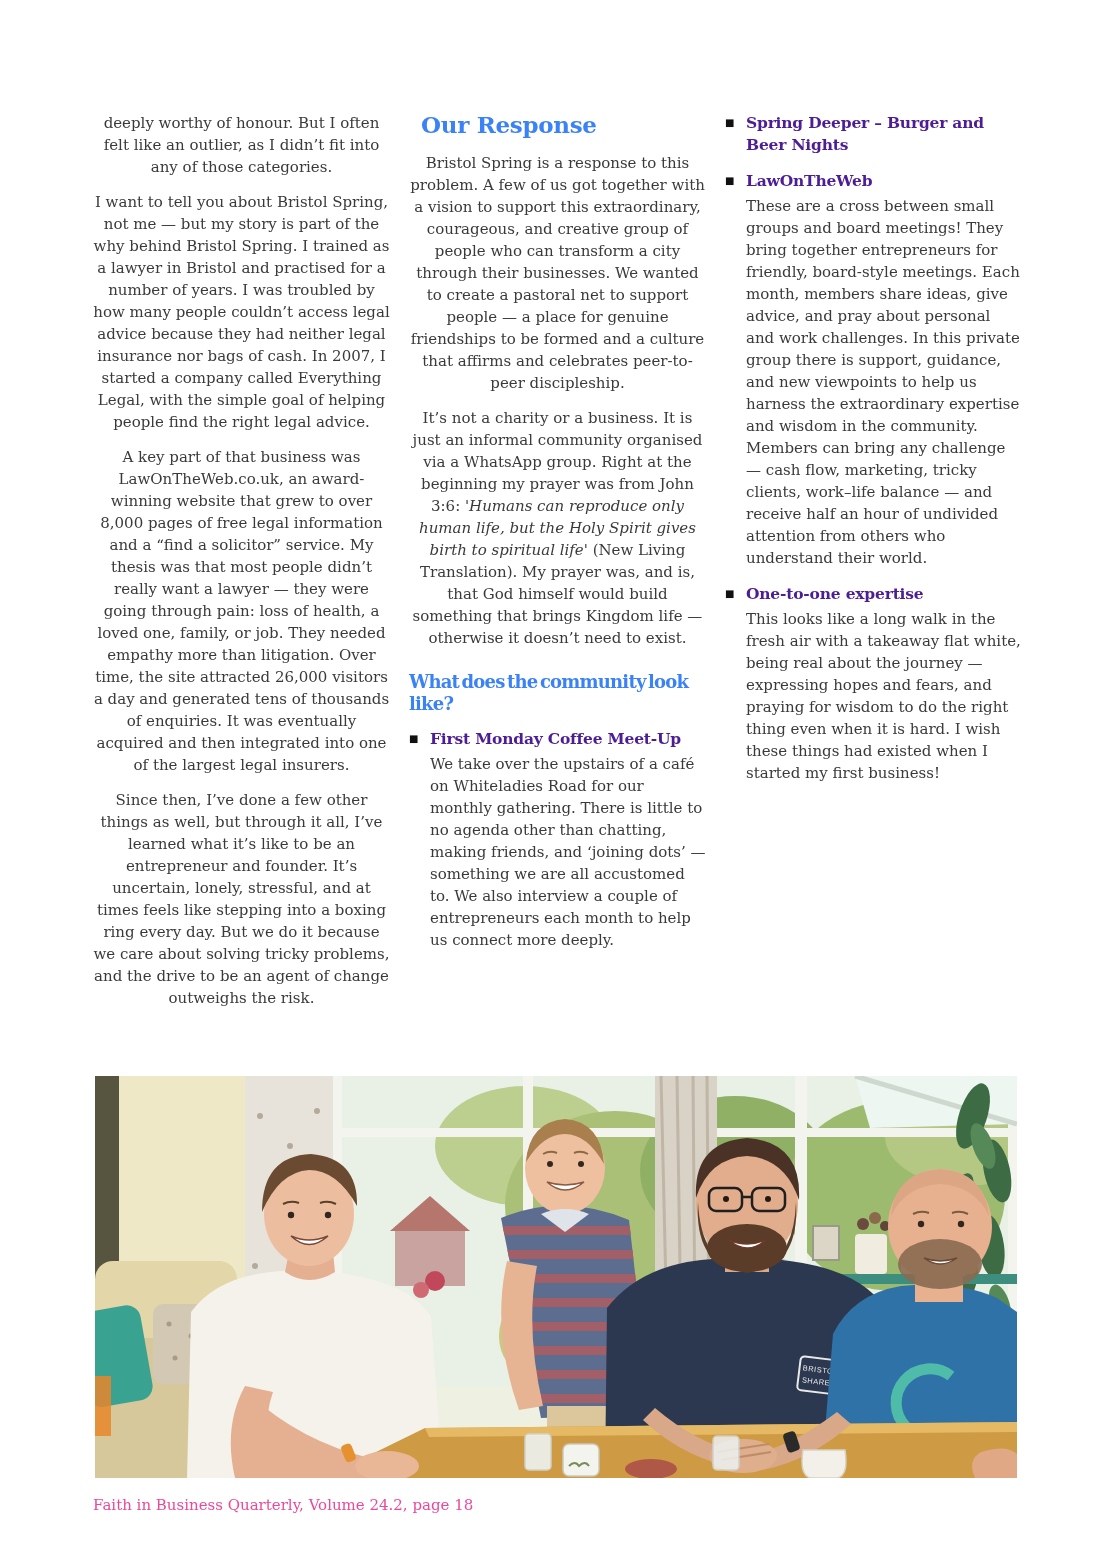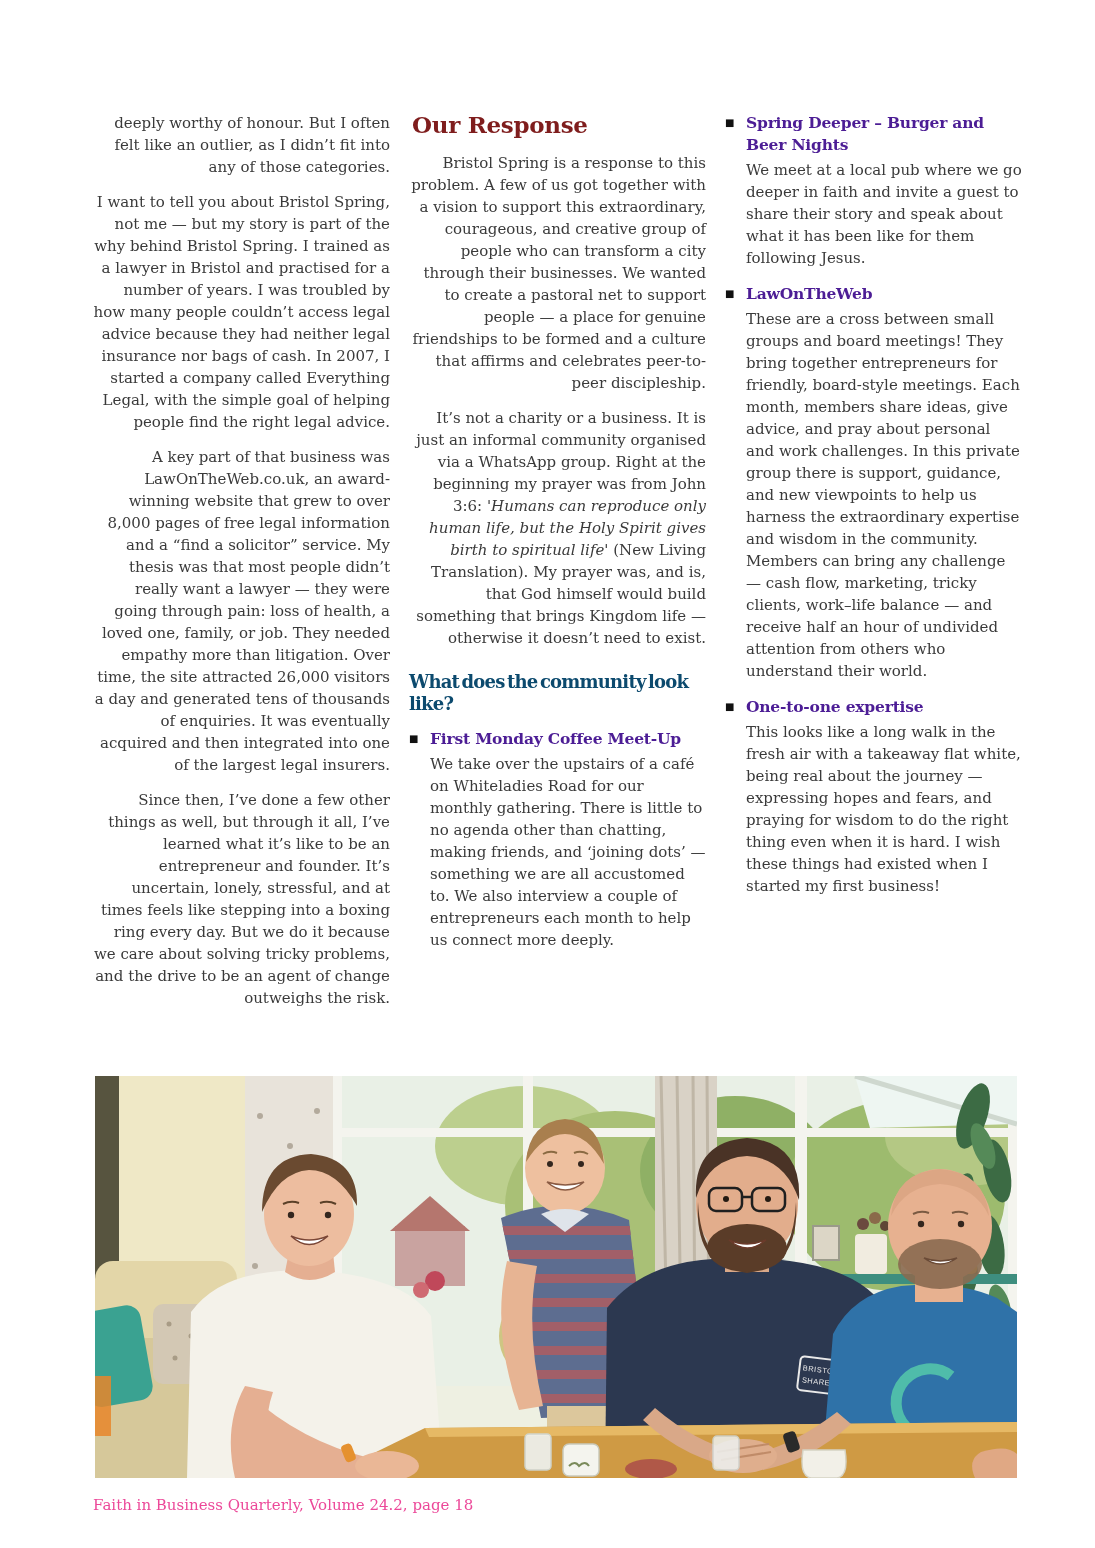--- a/index.html
+++ b/index.html
@@ -3,24 +3,24 @@
 <meta charset="utf-8">
 <style>
   html,body{margin:0;padding:0;}
   body{
     width:1095px;height:1548px;position:relative;background:#ffffff;
     font-family:"DejaVu Serif","Liberation Serif",serif;color:#3a3a3a;
     -webkit-font-smoothing:antialiased;
   }
   .content{position:absolute;top:112px;left:93px;width:929px;height:964px;display:flex;gap:19px;}
   .col{width:297px;}
-  p.body{font-size:15px;line-height:22px;margin:0 0 13px 0;text-align:right;}
+  p.body{font-size:15px;line-height:22px;margin:0 0 13px 0;text-align:center;}
   .em{font-style:italic;}
-  h2.resp{font-size:23px;line-height:26px;margin:0 0 14px 3px;color:#7f1d1d;letter-spacing:-0.3px;font-weight:bold;}
-  h3.community{font-size:18px;line-height:22px;margin:22px 0 13px 0;color:#0c4a6e;font-weight:bold;
+  h2.resp{font-size:23px;line-height:26px;margin:0 0 14px 12px;color:#3b82f6;letter-spacing:-0.3px;font-weight:bold;}
+  h3.community{font-size:18px;line-height:22px;margin:22px 0 13px 0;color:#3b82f6;font-weight:bold;
     letter-spacing:-0.8px;word-spacing:-3px;}
   .bullet{margin:0 0 14px 0;}
   .bullet-head{display:flex;align-items:flex-start;margin:0 0 3px 0;}
   .sq{font-size:10px;line-height:22px;color:#111;width:21px;flex:0 0 21px;}
   .bullet-title{font-weight:bold;font-size:15.5px;line-height:22px;color:#4c1d95;letter-spacing:-0.2px;}
   .bullet-body{padding-left:21px;font-size:15px;line-height:22px;color:#3a3a3a;}
   .photo{position:absolute;top:1076px;left:95px;width:922px;height:402px;overflow:hidden;background:#e9e7da;}
   .photo svg{display:block;width:922px;height:402px;}
   .footer{position:absolute;top:1494px;left:93px;font-size:15px;line-height:22px;color:#ec4899;}
 </style>
@@ -49,21 +49,20 @@
       <div class="bullet-body">We take over the upstairs of a café on Whiteladies Road for our monthly gathering. There is little to no agenda other than chatting, making friends, and ‘joining dots’ — something we are all accustomed to. We also interview a couple of entrepreneurs each month to help us connect more deeply.</div>
     </div>
   </div>
 
   <div class="col">
     <div class="bullet">
       <div class="bullet-head">
         <span class="sq">■</span>
         <span class="bullet-title">Spring Deeper – Burger and Beer Nights</span>
       </div>
-      <div class="bullet-body">We meet at a local pub where we go deeper in faith and invite a guest to share their story and speak about what it has been like for them following Jesus.</div>
     </div>
     <div class="bullet">
       <div class="bullet-head">
         <span class="sq">■</span>
         <span class="bullet-title">LawOnTheWeb</span>
       </div>
       <div class="bullet-body">These are a cross between small groups and board meetings! They bring together entrepreneurs for friendly, board-style meetings. Each month, members share ideas, give advice, and pray about personal and work challenges. In this private group there is support, guidance, and new viewpoints to help us harness the extraordinary expertise and wisdom in the community. Members can bring any challenge — cash flow, marketing, tricky clients, work–life balance — and receive half an hour of undivided attention from others who understand their world.</div>
     </div>
     <div class="bullet">
       <div class="bullet-head">

